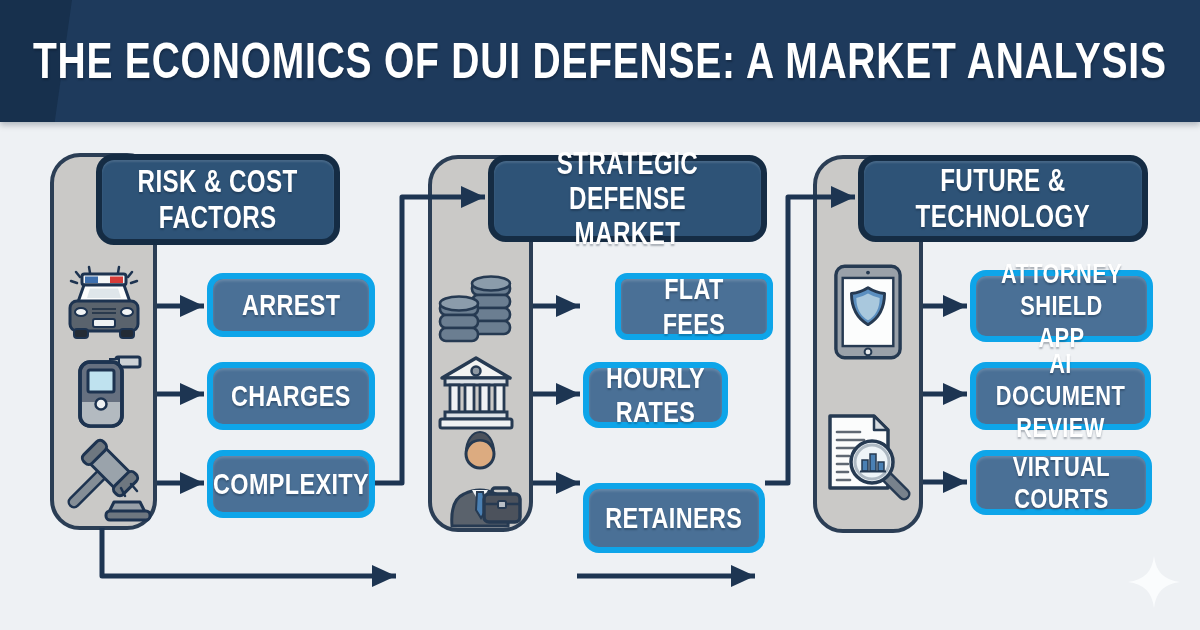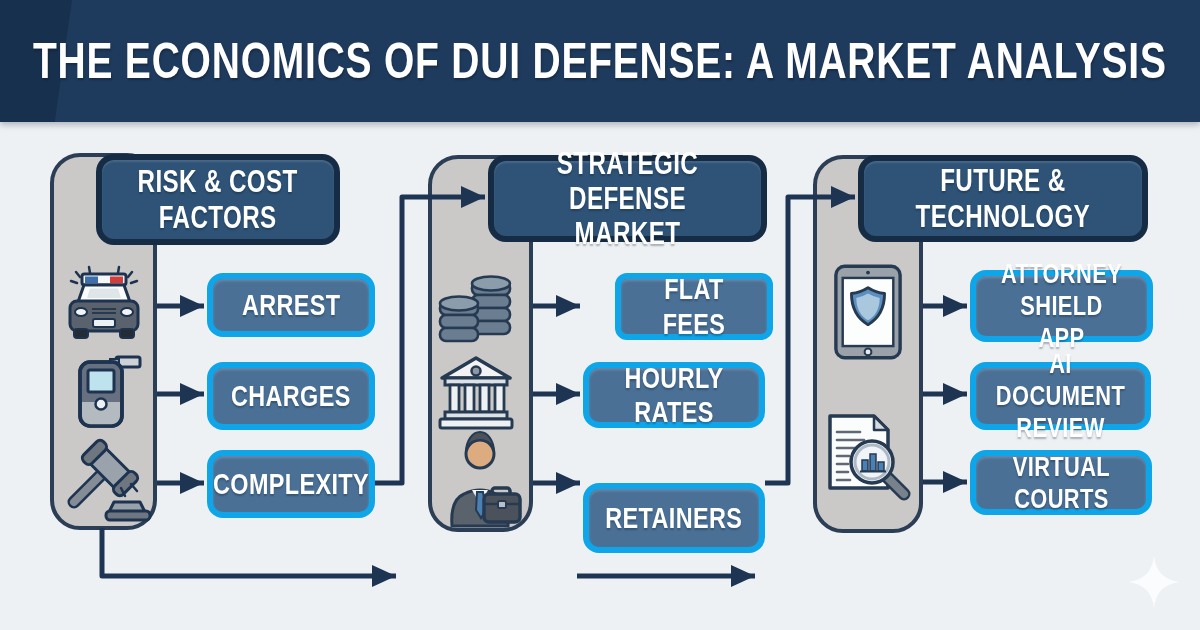--- a/index.html
+++ b/index.html
@@ -103,21 +103,21 @@
   <div class="box node" style="left:207px;top:362px;width:168px;height:68px;">
     <span class="lbl fs-node">CHARGES</span>
   </div>
   <div class="box node" style="left:207px;top:450px;width:168px;height:68px;">
     <span class="lbl fs-node">COMPLEXITY</span>
   </div>
 
   <div class="box node" style="left:615px;top:273px;width:158px;height:67px;border-radius:12px;">
     <span class="lbl fs-node">FLAT FEES</span>
   </div>
-  <div class="box node" style="left:583px;top:362px;width:182px;height:66px;">
+  <div class="box node" style="left:583px;top:362px;width:145px;height:66px;">
     <span class="lbl fs-node">HOURLY RATES</span>
   </div>
   <div class="box node" style="left:583px;top:448px;width:182px;height:70px;margin-top:35px;">
     <span class="lbl fs-node">RETAINERS</span>
   </div>
 
   <div class="box node" style="left:970px;top:270px;width:183px;height:72px;">
     <span class="lbl fs-node2">ATTORNEY
 SHIELD APP</span>
   </div>

